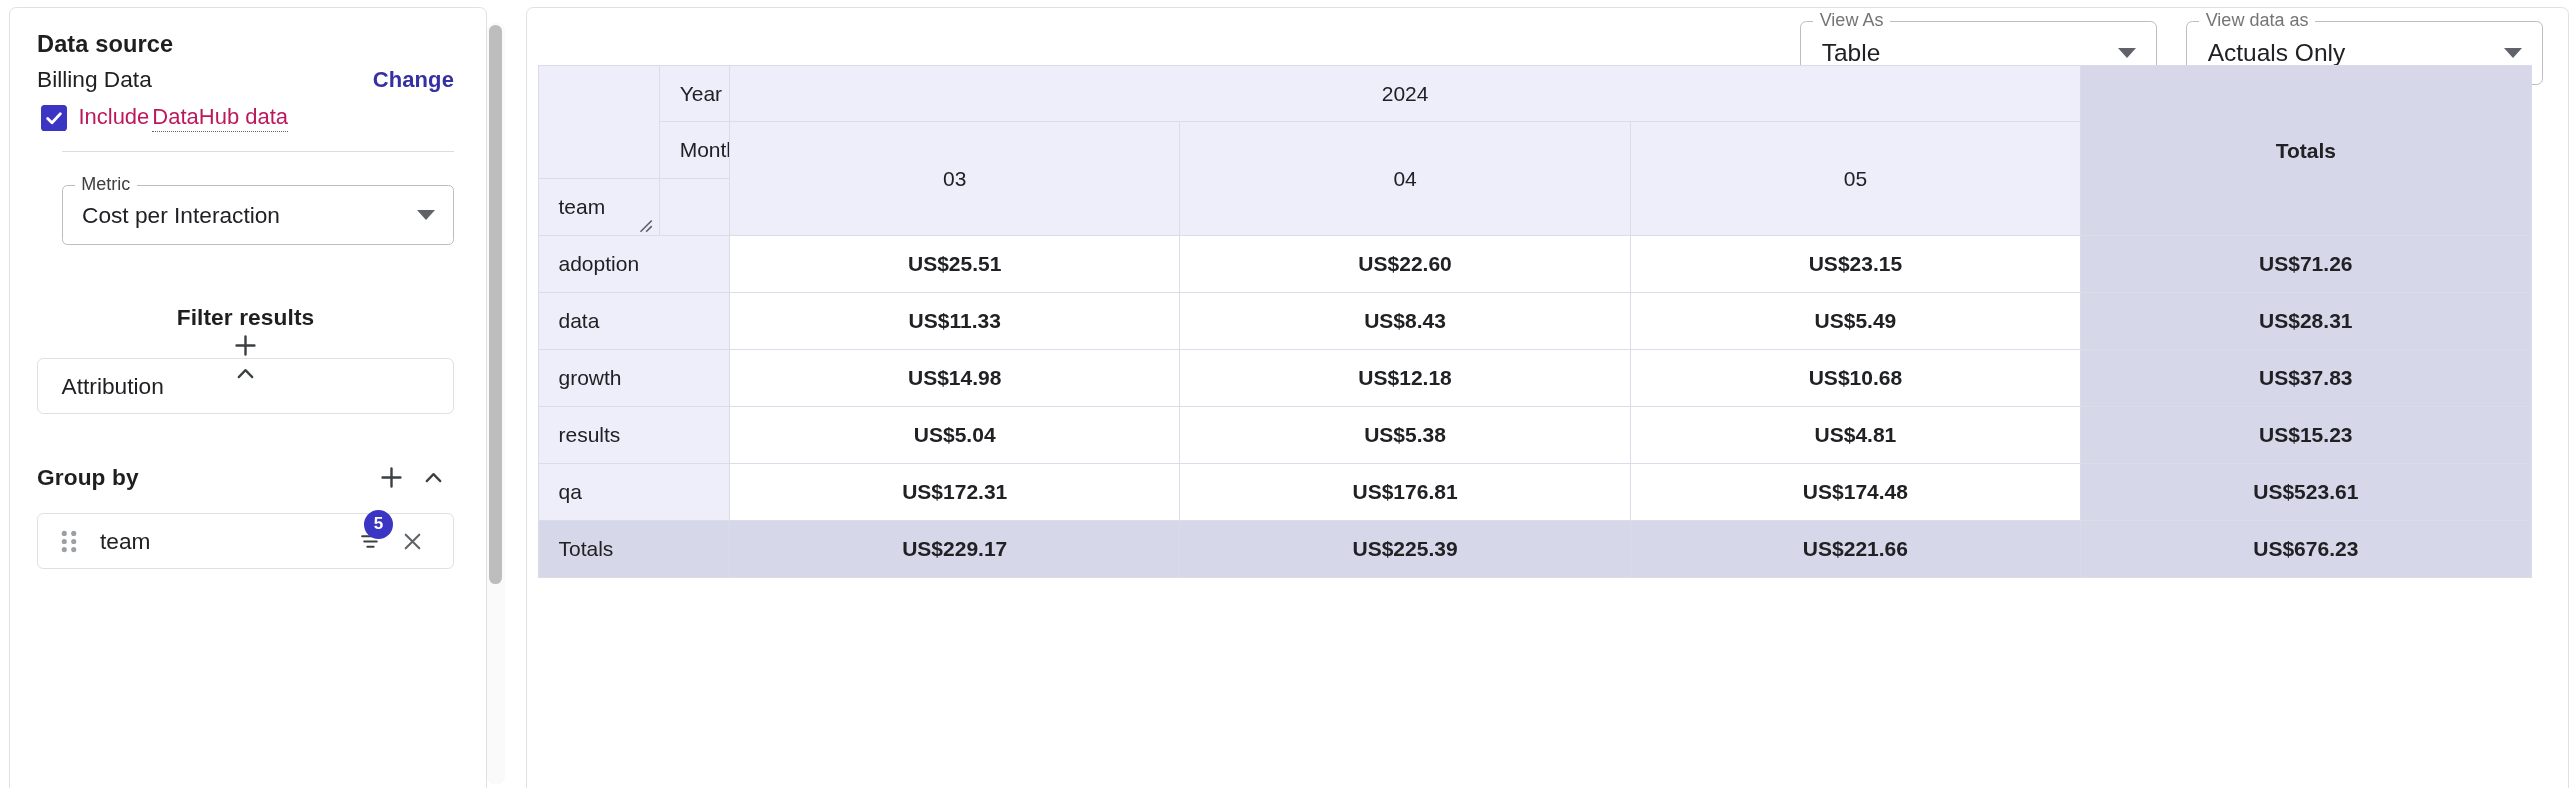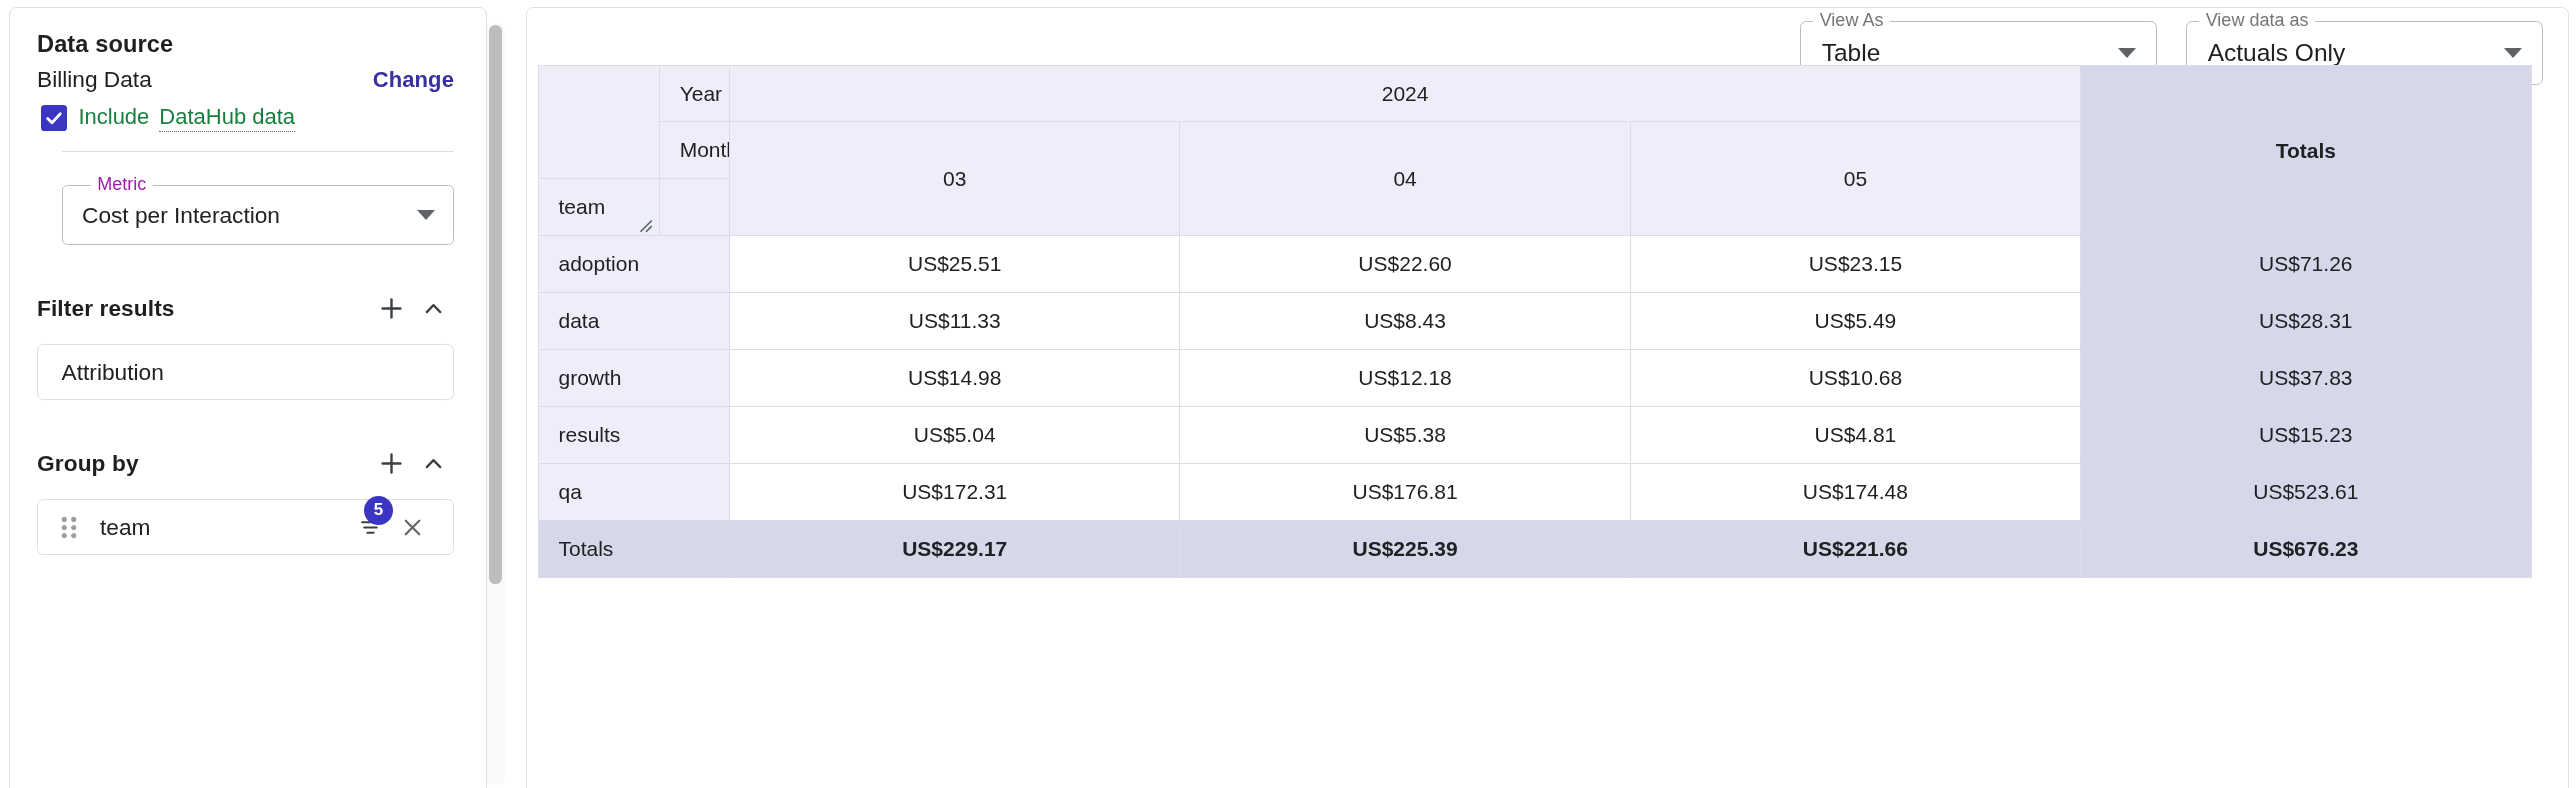--- a/index.html
+++ b/index.html
@@ -62,21 +62,21 @@
   .chk-row { display: flex; align-items: center; gap: 11.8px; margin: 3.6px 0 0 3.6px; }
   .chk-box {
     width: 26px; height: 26px;
     border-radius: 3.6px;
     background: #3b35c4;
     display: flex; align-items: center; justify-content: center;
     flex: 0 0 26px;
     cursor: pointer;
   }
   .chk-box svg { display: block; }
-  .chk-label { font-size: 22px; color: #15803d; display: flex; gap: 10px; }
+  .chk-label { font-size: 22px; color: #be185d; display: flex; gap: 3px; }
   .dotted-underline {
     border-bottom: 1.8px dotted #5f6368;
     padding-bottom: 0.9px;
     cursor: help;
   }
 
   .divider {
     height: 0.9px;
     background: #dadce0;
     margin: 19px 0 0 25px;
@@ -90,25 +90,25 @@
     border: 0.9px solid #bdbdbd;
     border-radius: 5.4px;
     display: flex;
     align-items: center;
     padding: 0 18px 0 19px;
     cursor: pointer;
     background: #fff;
   }
   .field-legend {
     position: absolute;
-    top: -11px; left: 28px;
+    top: -11px; left: 12px;
     background: #fff;
     padding: 0 6.3px;
     font-size: 18px;
-    color: #a21caf;
+    color: #404040;
     line-height: 1;
     text-align: center;
   }
   .field-value {
     font-size: 22.7px;
     color: #202124;
     flex: 1;
   }
   .caret-down {
     width: 0; height: 0;
@@ -260,21 +260,21 @@
     background: #ffffff;
     white-space: nowrap;
     overflow: hidden;
   }
   .hdr { background: #eeeefa !important; }
   .hdr-c { text-align: center; font-weight: normal; }
   .hdr-plain { text-align: center; }
   .tot-cell { background: #d6d7e8 !important; }
   .tot-cell-b { background: #d6d7e8 !important; font-weight: bold; }
   .rowhdr { background: #eeeefa !important; text-align: left; }
-  .num { text-align: center; }
+  .num { text-align: center; font-weight: bold; }
   .corner { background: #eeeefa !important; border-right: 0.9px solid #dcdce8; }
 
   .team-cell { position: relative; }
   .resize-handle {
     position: absolute;
     right: 4.5px; bottom: 2.7px;
     width: 18px; height: 18px;
   }
 
   .top-border-row td { border-top: 0.9px solid #dcdce8; }
@@ -310,21 +310,21 @@
 
         <div class="divider"></div>
 
         <div class="field">
           <span class="field-legend">Metric</span>
           <span class="field-value">Cost per Interaction</span>
           <span class="caret-down"></span>
         </div>
 
 
-        <div class="section" style="margin-top:45px;">
+        <div class="section" style="margin-top:59px;flex-direction:column;">
           <span class="section-title">Filter results</span>
           <span class="sec-icon">
             <svg width="29" height="29" viewBox="0 0 24 24">
               <path d="M12 4.6 V19.4 M4.6 12 H19.4" fill="none" stroke="#3c4043" stroke-width="2" stroke-linecap="round"></path>
             </svg>
           </span>
           <span class="sec-icon">
             <svg width="27" height="27" viewBox="0 0 24 24">
               <path d="M6 15.2 L12 9 L18 15.2" fill="none" stroke="#3c4043" stroke-width="2" stroke-linecap="round" stroke-linejoin="round"></path>
             </svg>

